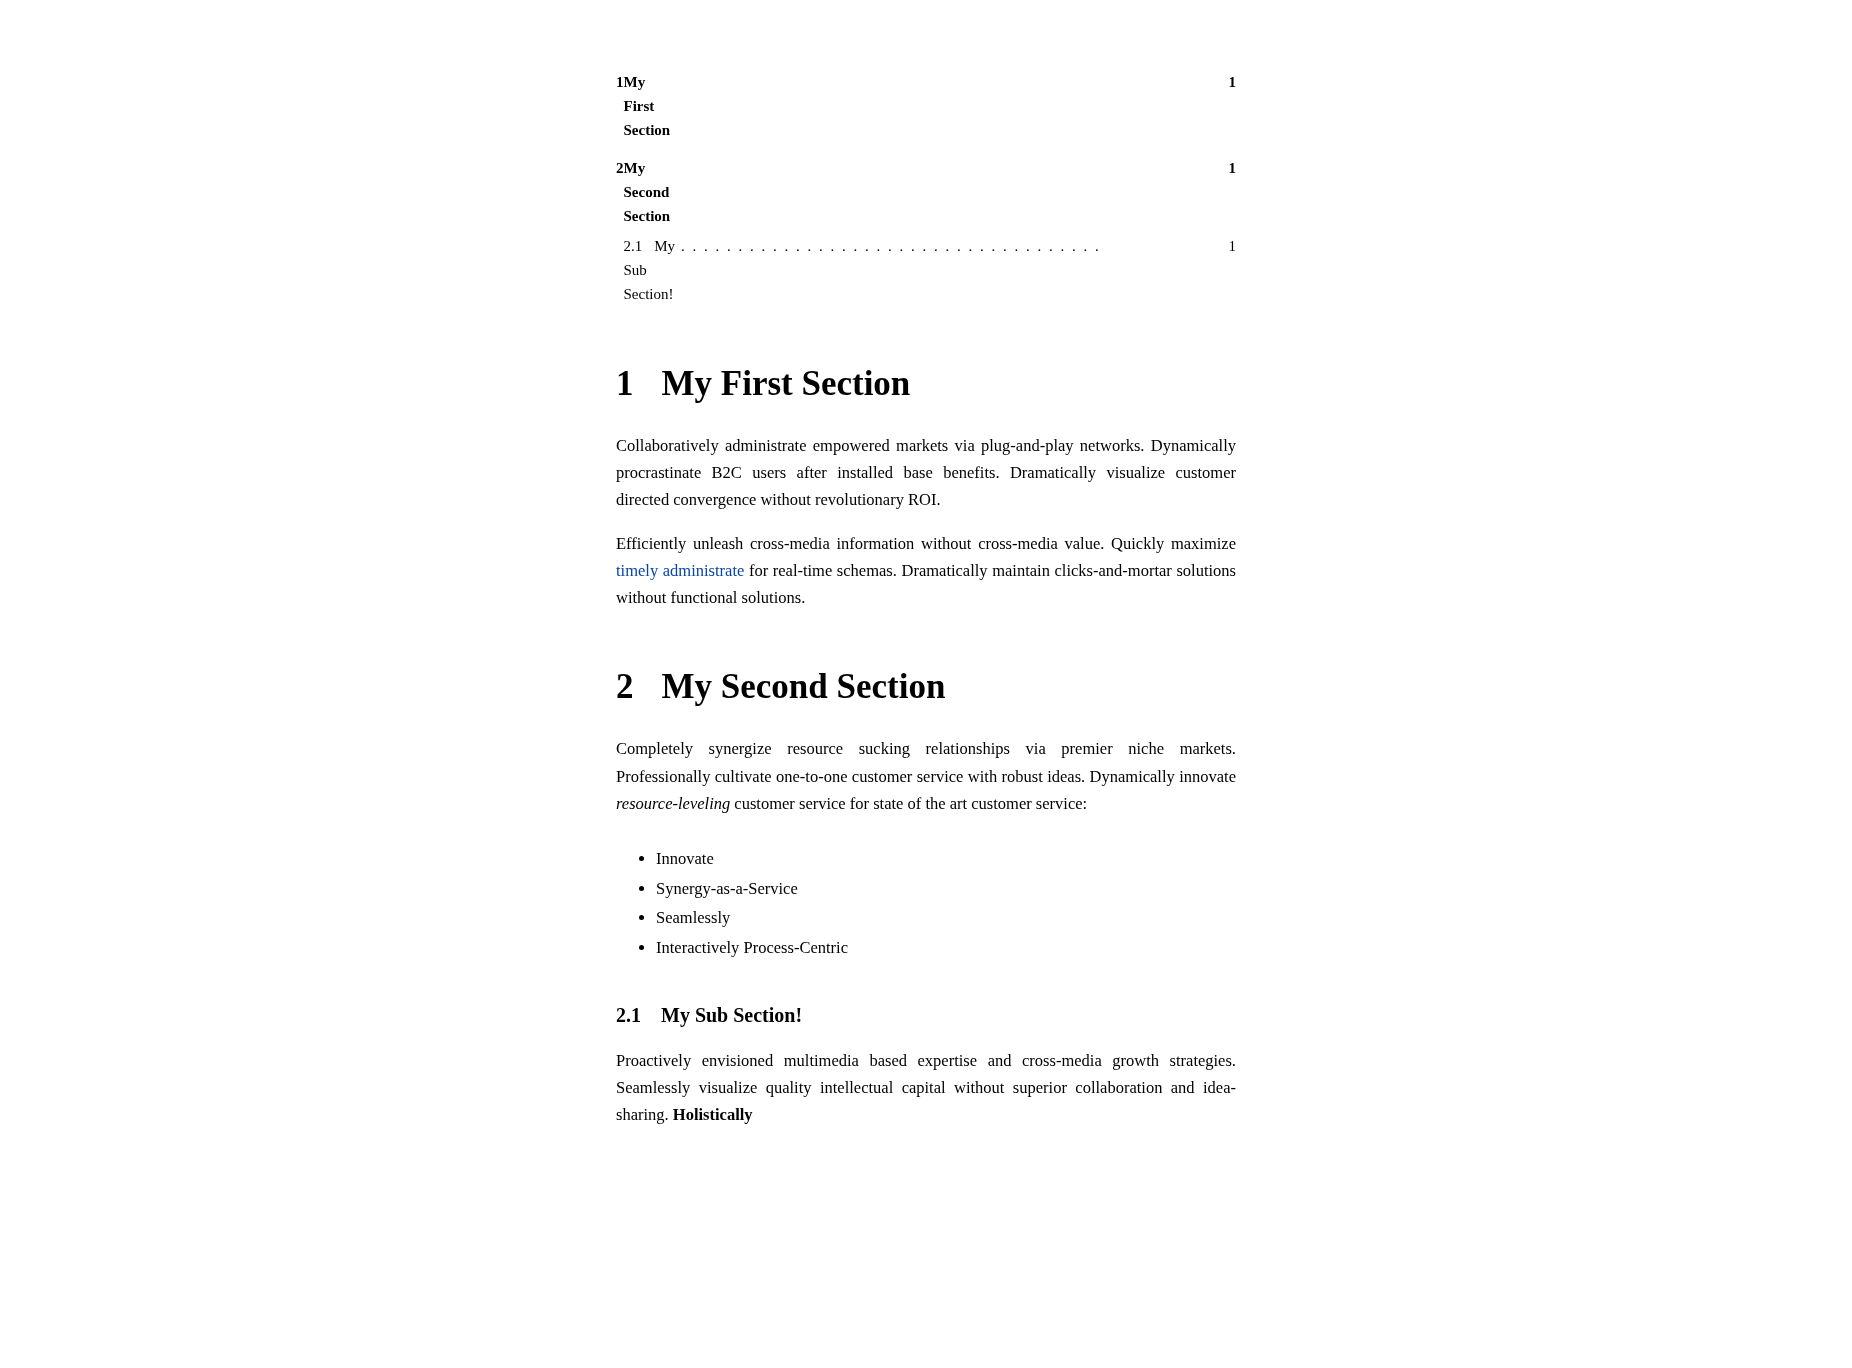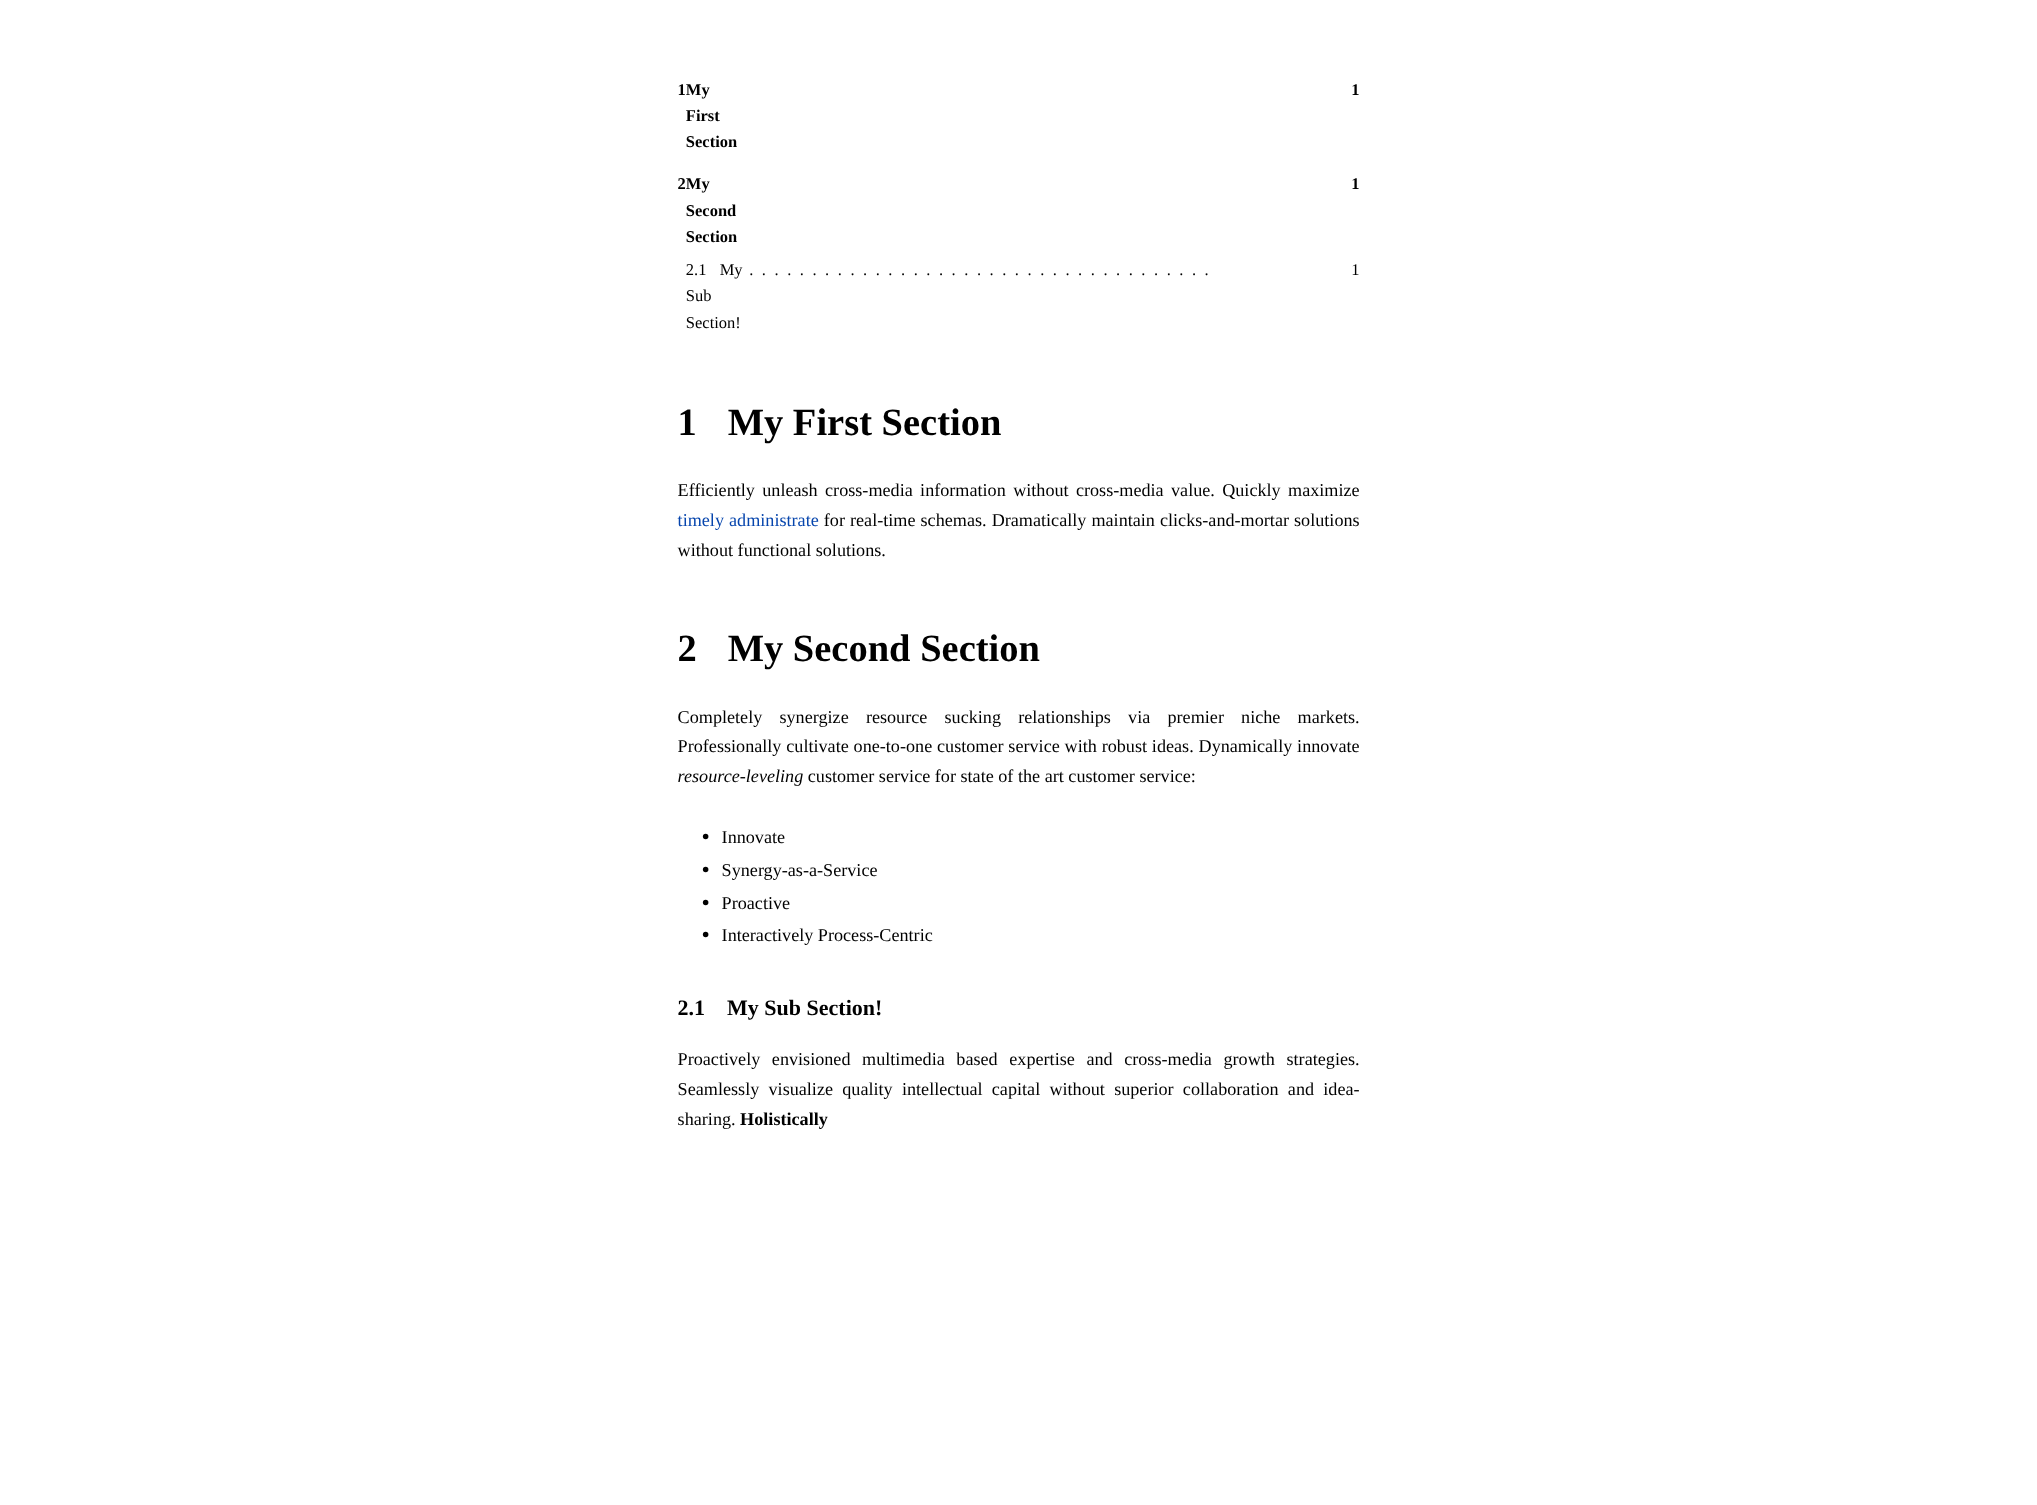--- a/index.html
+++ b/index.html
@@ -185,39 +185,42 @@
         </tr>
       </tbody>
     </table>
   </div>
 
   <div>
     <h2 class="section-heading">
       <span class="sec-num">1</span><span>My First Section</span>
     </h2>
 
+    <p class="para">
+      Collaboratively administrate empowered markets via plug-and-play networks. Dynamically procrastinate B2C users after installed base benefits. Dramatically visualize customer directed convergence without revolutionary ROI.
+    </p>
 
     <p class="para">
       Efficiently unleash cross-media information without cross-media value. Quickly maximize <a class="link" href="#">timely administrate</a> for real-time schemas. Dramatically maintain clicks-and-mortar solutions without functional solutions.
     </p>
   </div>
 
   <div>
     <h2 class="section-heading">
       <span class="sec-num">2</span><span>My Second Section</span>
     </h2>
 
     <p class="para">
       Completely synergize resource sucking relationships via premier niche markets. Professionally cultivate one-to-one customer service with robust ideas. Dynamically innovate <em class="italic">resource-leveling</em> customer service for state of the art customer service:
     </p>
 
     <ul class="content-list">
       <li>Innovate</li>
       <li>Synergy-as-a-Service</li>
-      <li>Proactive</li>
+      <li>Seamlessly</li>
       <li>Interactively Process-Centric</li>
     </ul>
 
     <div>
       <h3 class="subsection-heading">
         <span class="sec-num">2.1</span><span>My Sub Section!</span>
       </h3>
 
       <p class="para">
         Proactively envisioned multimedia based expertise and cross-media growth strategies. Seamlessly visualize quality intellectual capital without superior collaboration and idea-sharing. <strong class="bold">Holistically</strong>

